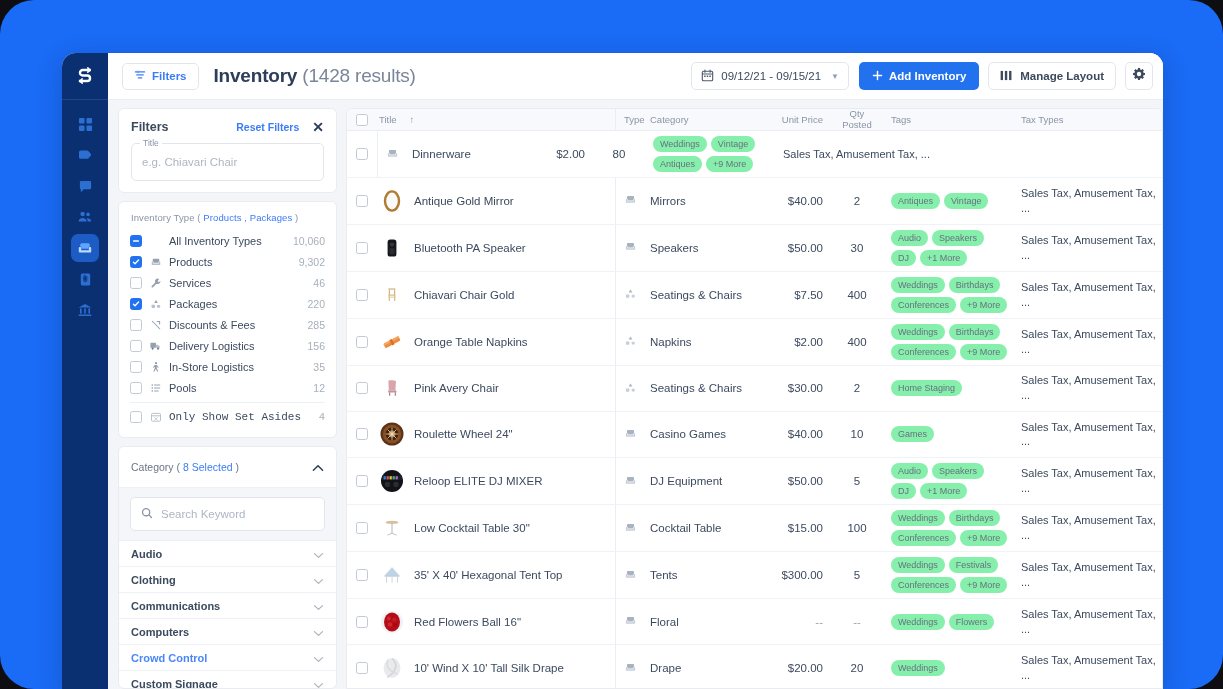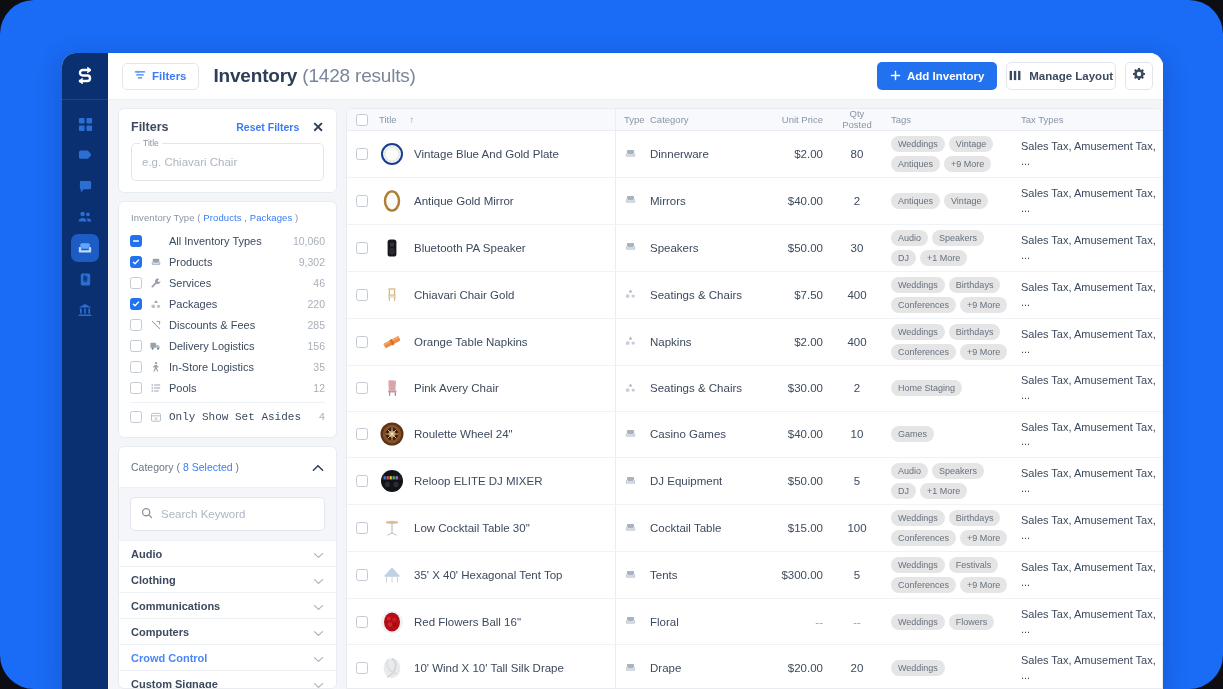--- a/index.html
+++ b/index.html
@@ -84,21 +84,21 @@
   .primary-btn {
     display: inline-flex; align-items: center; gap: 6px;
     height: 28px; padding: 0 13px; margin-left: 10px;
     border: none; border-radius: 5px;
     background: #2272F0; color: #fff;
     font-size: 11.5px; font-weight: bold; cursor: pointer;
     font-family: "Liberation Sans", sans-serif;
   }
   .ghost-btn {
     display: inline-flex; align-items: center; gap: 7px;
-    height: 28px; padding: 0 2px; margin-left: 9px;
+    height: 28px; padding: 0 11px; margin-left: 9px;
     border: 1px solid #E2E6EC; border-radius: 5px; background: #fff;
     font-size: 11.5px; font-weight: bold; color: #3C4A5E; cursor: pointer;
   }
   .icon-btn {
     width: 28px; height: 28px; margin-left: 9px;
     border: 1px solid #E2E6EC; border-radius: 5px; background: #fff;
     display: inline-flex; align-items: center; justify-content: center;
     cursor: pointer;
   }
 
@@ -230,21 +230,21 @@
     width: 26px; height: 26px; border-radius: 50%;
     flex: 0 0 26px; overflow: hidden;
     display: flex; align-items: center; justify-content: center;
     background: #fff;
   }
   .thumb svg { display: block; }
   .iname { white-space: nowrap; overflow: hidden; text-overflow: ellipsis; }
 
   .tags-wrap { display: flex; flex-wrap: wrap; gap: 4px; padding: 5px 0; align-content: center;}
   .chip {
-    background: #e5e5e5; color: #67717F; border-radius: 9px;
+    background: #86efac; color: #67717F; border-radius: 9px;
     font-size: 9px; padding: 3px 7px; white-space: nowrap; cursor: pointer;
   }
   .tax { line-height: 1.35; font-size: 11px; color: #3C4A5E; }
   .muted { color: #9AA3B0; }
   .sort-arrow { margin-left: 4px; color: #8A95A6; }
 </style>
 </head>
 <body>
 
 <div class="canvas">
@@ -335,20 +335,34 @@
           <span>Filters</span>
         </div>
 
         <div class="page-title">
           <span>Inventory</span>
           <span class="count">(1428 results)</span>
         </div>
 
         <div class="topbar-spacer"></div>
 
+        <div class="date-btn">
+          <span>
+            <svg width="13" height="13" viewBox="0 0 14 14">
+                <rect x="1.4" y="2.4" width="11.2" height="10.2" rx="1.4" fill="none" stroke="#4C5A6E" stroke-width="1.2"></rect>
+                <path d="M1.4 5.4h11.2" stroke="#4C5A6E" stroke-width="1.2"></path>
+                <path d="M4.2 1.2v2.2M9.8 1.2v2.2" stroke="#4C5A6E" stroke-width="1.2" stroke-linecap="round"></path>
+                <rect x="3.4" y="7" width="1.6" height="1.6" fill="#4C5A6E"></rect>
+                <rect x="6.2" y="7" width="1.6" height="1.6" fill="#4C5A6E"></rect>
+                <rect x="9" y="7" width="1.6" height="1.6" fill="#4C5A6E"></rect>
+              </svg>
+          </span>
+          <span>09/12/21  -  09/15/21</span>
+          <span class="caret">▼</span>
+        </div>
 
         <button class="primary-btn">
           <span>
             <svg width="11" height="11" viewBox="0 0 12 12">
                 <path d="M6 1.6v8.8M1.6 6h8.8" stroke="#fff" stroke-width="1.6" stroke-linecap="round"></path>
               </svg>
           </span>
           <span>Add Inventory</span>
         </button>
 
@@ -623,30 +637,20 @@
                 <span>Tax Types</span>
               </div>
           </div>
 
           <div>
 
             <div class="tr">
               <div class="cell c-check">
                   <span class="rcb"></span>
                 </div>
-              <div class="cell c-title">
-                <span class="thumb">
-                  <svg width="26" height="26" viewBox="0 0 26 26">
-                      <circle cx="13" cy="13" r="11" fill="#F7F8FA"></circle>
-                      <circle cx="13" cy="13" r="10" fill="none" stroke="#1B3F8F" stroke-width="2"></circle>
-                      <circle cx="13" cy="13" r="7.2" fill="#FBFBF7" stroke="#D9DCE2" stroke-width="1"></circle>
-                    </svg>
-                </span>
-                <span class="iname">Vintage Blue And Gold Plate</span>
-              </div>
               <div class="cell c-type">
                 <span><svg width="13" height="13" viewBox="0 0 16 16">
                       <path d="M3.6 7V5.2c0-.8.6-1.4 1.4-1.4h6c.8 0 1.4.6 1.4 1.4V7c-.6.1-1 .6-1 1.2v.9H4.6v-.9c0-.6-.4-1.1-1-1.2z" fill="#A9B2BF"></path>
                       <path d="M2.3 8.4c0-.6.4-1 1-1s1 .4 1 1v1.7h7.4V8.4c0-.6.4-1 1-1s1 .4 1 1v2.8c0 .5-.3.8-.8.8H3.1c-.5 0-.8-.3-.8-.8V8.4z" fill="#C7CEDA"></path>
                     </svg></span>
               </div>
               <div class="cell c-cat">Dinnerware</div>
               <div class="cell c-price">$2.00</div>
               <div class="cell c-qty">80</div>
               <div class="cell c-tags">

